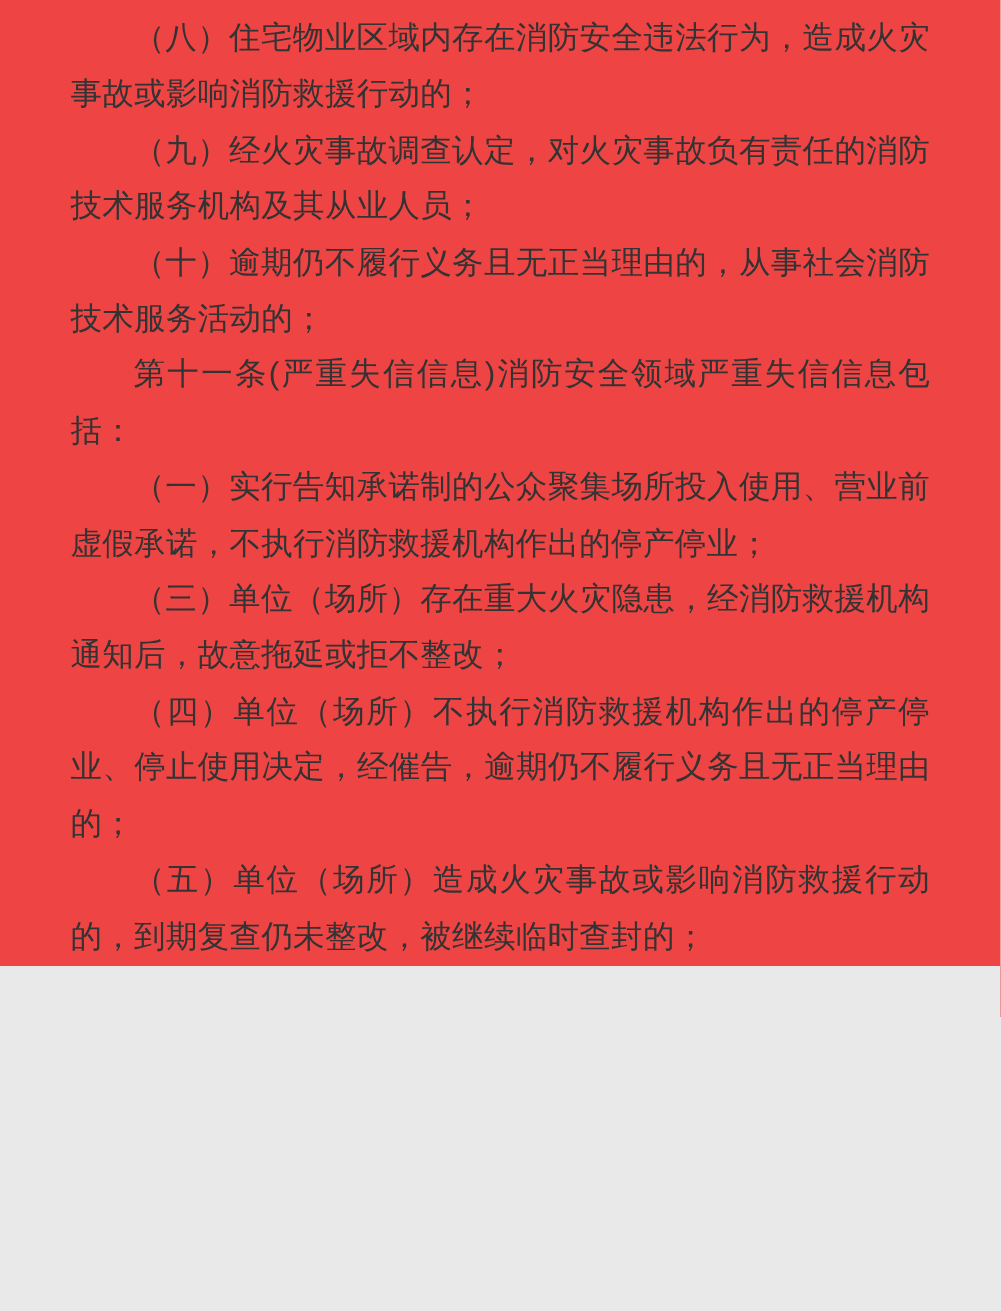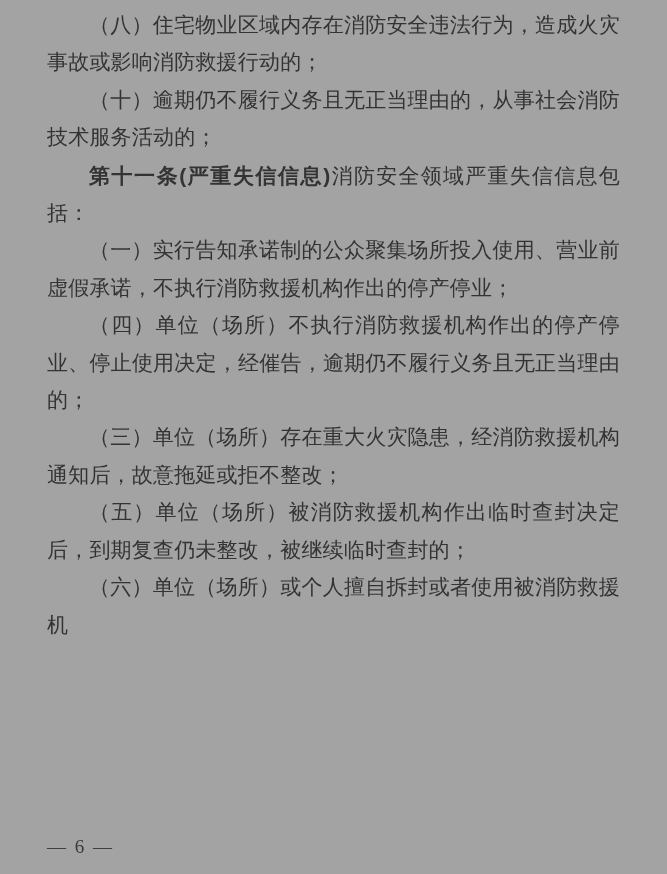--- a/index.html
+++ b/index.html
@@ -3,60 +3,61 @@
 <meta charset="utf-8">
 <style>
   html, body {
     margin: 0;
     padding: 0;
     background: #e9e9e9;
   }
   .page {
     position: relative;
     width: 667px;
-    height: 874px;
+    height: 644px;
     margin: 0 auto;
-    background: #a3a3a3;
+    background: #ef4444;
     box-sizing: border-box;
     padding: 7px 47px 0 47px;
     overflow: hidden;
     font-family: "Liberation Serif", "DejaVu Serif", serif;
     color: #333333;
   }
   .body-text p.para {
     margin: 0;
     font-size: 21px;
     line-height: 37.4px;
     text-align: justify;
     text-indent: 2em;
     letter-spacing: 0.2px;
   }
   .para .article-bold {
     font-family: "Liberation Sans", "DejaVu Sans", sans-serif;
-    font-weight: 700;
+    font-weight: 400;
     letter-spacing: 0.5px;
   }
   .page-footer {
     position: absolute;
     left: 47px;
     top: 836px;
     font-size: 19px;
     letter-spacing: 2px;
     color: #3a3a3a;
     font-family: "Liberation Serif", "DejaVu Serif", serif;
   }
 </style>
 </head>
 <body>
 
 <main class="page">
   <section class="body-text">
     <p class="para">（八）住宅物业区域内存在消防安全违法行为，造成火灾事故或影响消防救援行动的；</p>
+    <p class="para">（九）经火灾事故调查认定，对火灾事故负有责任的消防技术服务机构及其从业人员；</p>
     <p class="para">（十）逾期仍不履行义务且无正当理由的，从事社会消防技术服务活动的；</p>
     <p class="para"><span class="article-bold">第十一条(严重失信信息)</span><span>消防安全领域严重失信信息包括：</span></p>
     <p class="para">（一）实行告知承诺制的公众聚集场所投入使用、营业前虚假承诺，不执行消防救援机构作出的停产停业；</p>
+    <p class="para">（三）单位（场所）存在重大火灾隐患，经消防救援机构通知后，故意拖延或拒不整改；</p>
     <p class="para">（四）单位（场所）不执行消防救援机构作出的停产停业、停止使用决定，经催告，逾期仍不履行义务且无正当理由的；</p>
-    <p class="para">（三）单位（场所）存在重大火灾隐患，经消防救援机构通知后，故意拖延或拒不整改；</p>
-    <p class="para">（五）单位（场所）被消防救援机构作出临时查封决定后，到期复查仍未整改，被继续临时查封的；</p>
+    <p class="para">（五）单位（场所）造成火灾事故或影响消防救援行动的，到期复查仍未整改，被继续临时查封的；</p>
     <p class="para">（六）单位（场所）或个人擅自拆封或者使用被消防救援机</p>
   </section>
   <div class="page-footer">— 6 —</div>
 </main>
 
 </body></html>

